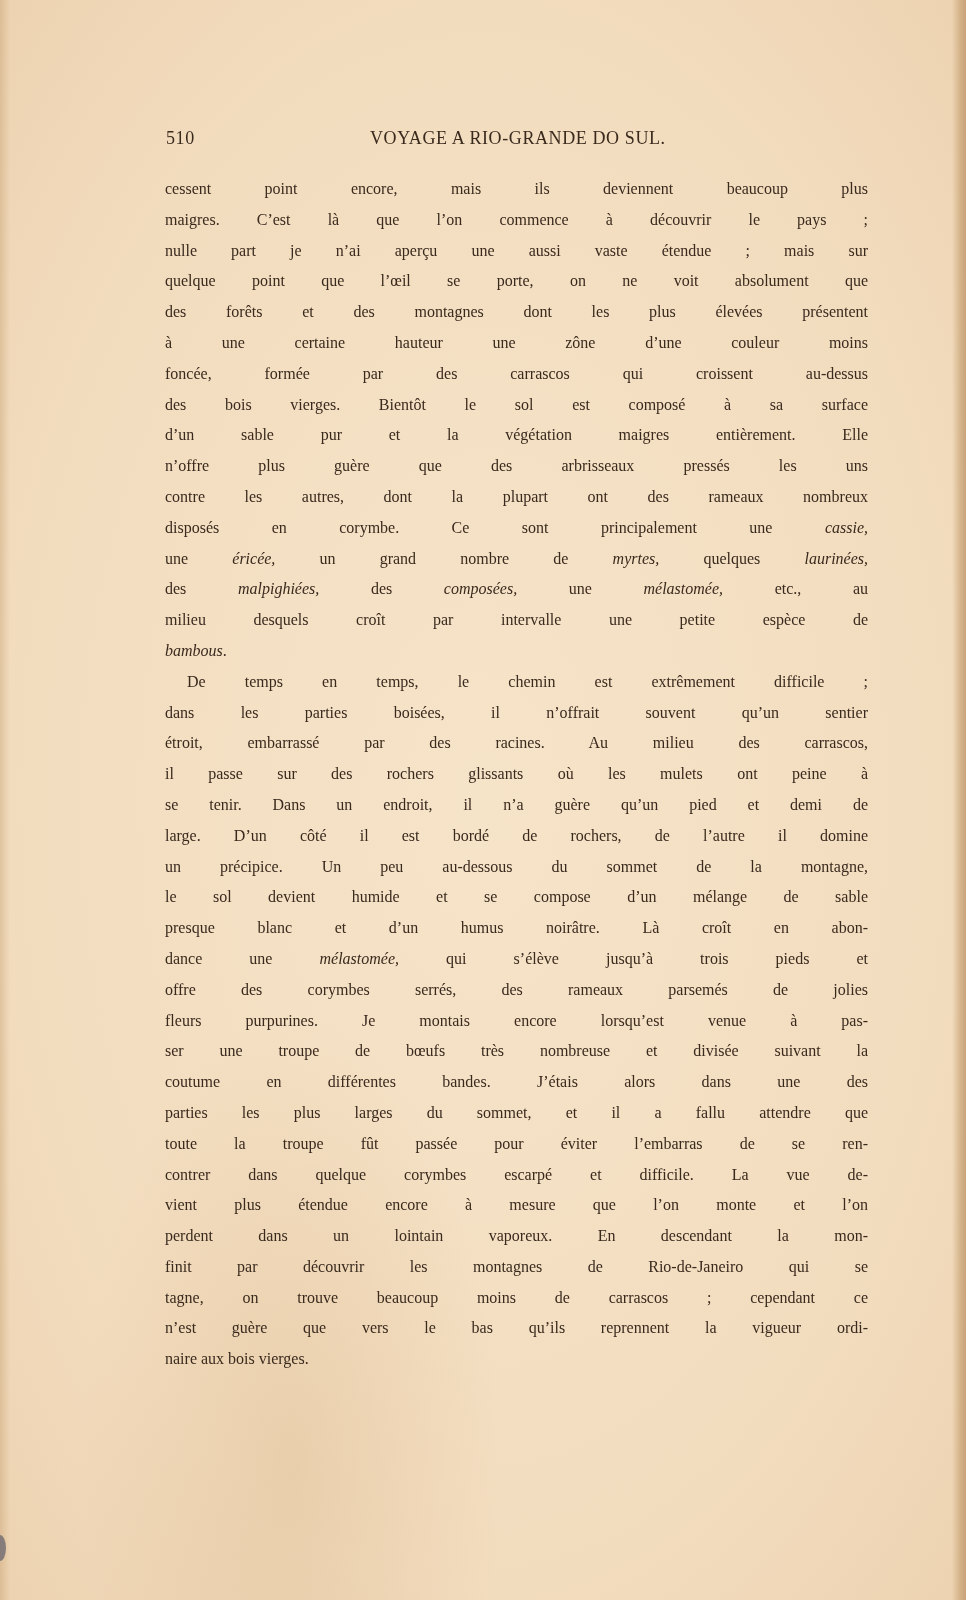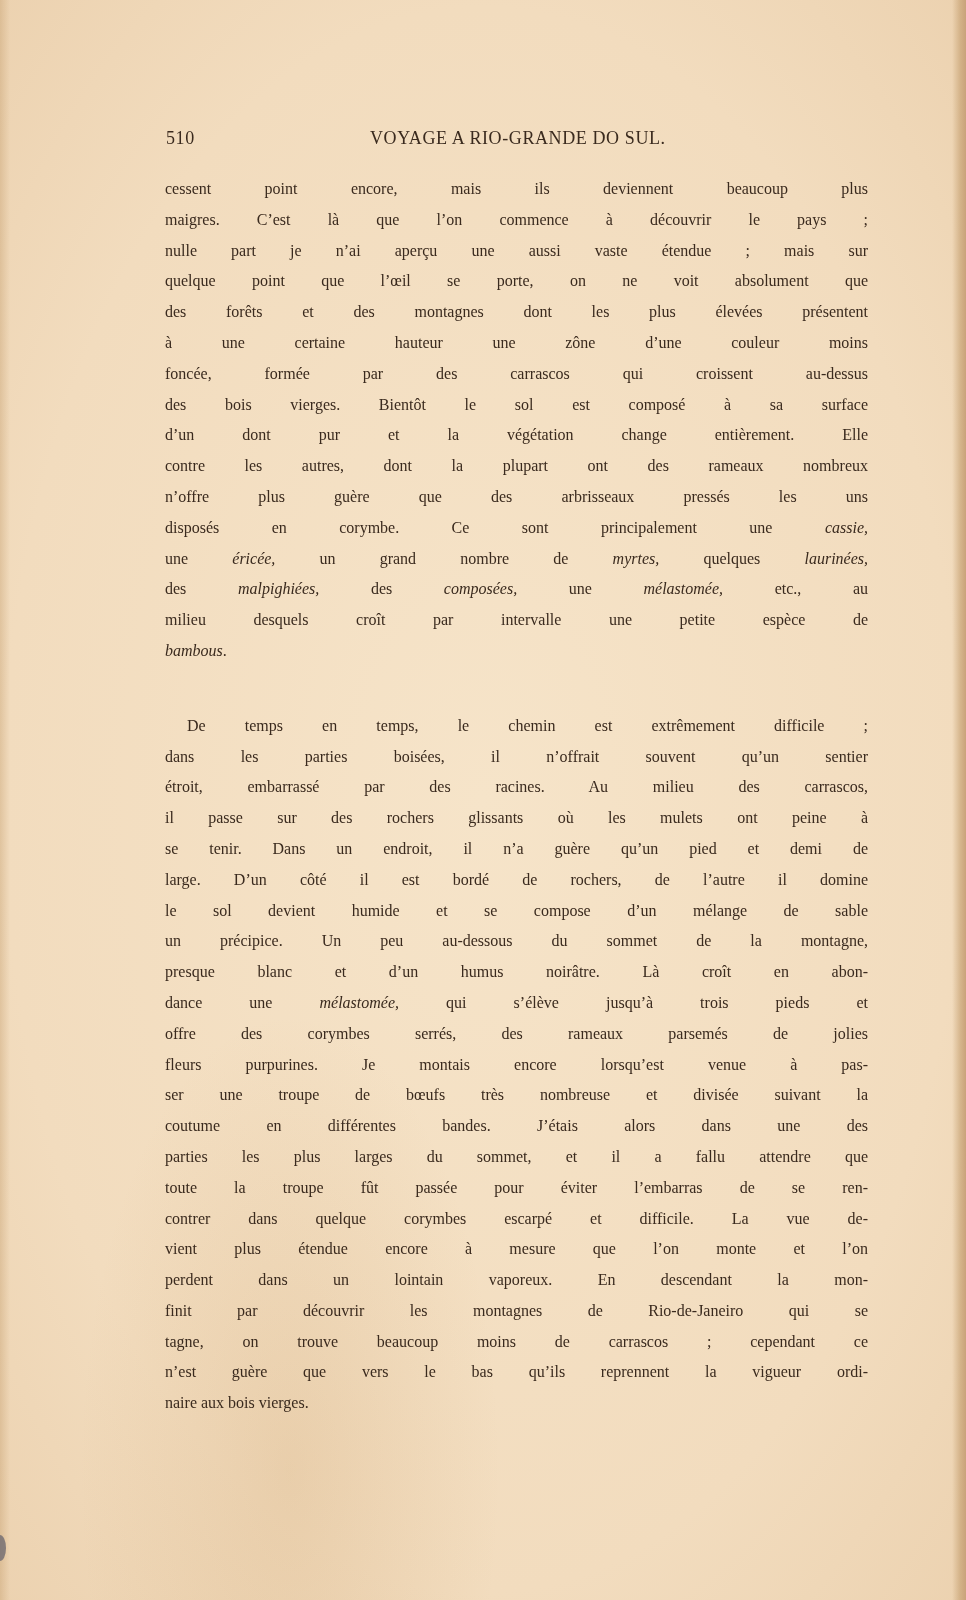--- a/index.html
+++ b/index.html
@@ -84,21 +84,20 @@
       height: 30.8px;
       white-space: nowrap;
       text-align: justify;
       text-align-last: justify;
     }
     .line.last {
       text-align-last: left;
     }
     .line.indent {
       padding-left: 22px;
-      margin-top: 44px;
     }
     .it {
       font-style: italic;
       margin-top: 44px;
     }
   </style>
 </head>
 <body>
 
 <div class="page">
@@ -115,39 +114,39 @@
 
     <div>
       <span class="line">cessent point encore, mais ils deviennent beaucoup plus</span>
       <span class="line">maigres. C’est là que l’on commence à découvrir le pays ;</span>
       <span class="line">nulle part je n’ai aperçu une aussi vaste étendue ; mais sur</span>
       <span class="line">quelque point que l’œil se porte, on ne voit absolument que</span>
       <span class="line">des forêts et des montagnes dont les plus élevées présentent</span>
       <span class="line">à une certaine hauteur une zône d’une couleur moins</span>
       <span class="line">foncée, formée par des carrascos qui croissent au-dessus</span>
       <span class="line">des bois vierges. Bientôt le sol est composé à sa surface</span>
-      <span class="line">d’un dont pur et la végétation change entièrement. Elle</span>
+      <span class="line">d’un sable pur et la végétation maigres entièrement. Elle</span>
+      <span class="line">n’offre plus guère que des arbrisseaux pressés les uns</span>
       <span class="line">contre les autres, dont la plupart ont des rameaux nombreux</span>
-      <span class="line">n’offre plus guère que des arbrisseaux pressés les uns</span>
       <span class="line"><span>disposés en corymbe. Ce sont principalement une </span><span class="it">cassie,</span></span>
       <span class="line"><span>une </span><span class="it">éricée,</span><span style="white-space:pre"> un grand nombre de </span><span class="it">myrtes,</span><span style="white-space:pre"> quelques </span><span class="it">laurinées,</span></span>
       <span class="line"><span>des </span><span class="it">malpighiées,</span><span style="white-space:pre"> des </span><span class="it">composées,</span><span style="white-space:pre"> une </span><span class="it">mélastomée,</span><span style="white-space:pre"> etc., au</span></span>
       <span class="line">milieu desquels croît par intervalle une petite espèce de</span>
       <span class="line last"><span class="it">bambous</span><span>.</span></span>
     </div>
 
     <div>
       <span class="line indent">De temps en temps, le chemin est extrêmement difficile ;</span>
       <span class="line">dans les parties boisées, il n’offrait souvent qu’un sentier</span>
       <span class="line">étroit, embarrassé par des racines. Au milieu des carrascos,</span>
       <span class="line">il passe sur des rochers glissants où les mulets ont peine à</span>
       <span class="line">se tenir. Dans un endroit, il n’a guère qu’un pied et demi de</span>
       <span class="line">large. D’un côté il est bordé de rochers, de l’autre il domine</span>
+      <span class="line">un précipice. Un peu au-dessous du sommet de la montagne,</span>
       <span class="line">le sol devient humide et se compose d’un mélange de sable</span>
-      <span class="line">un précipice. Un peu au-dessous du sommet de la montagne,</span>
       <span class="line">presque blanc et d’un humus noirâtre. Là croît en abon-</span>
       <span class="line"><span style="white-space:pre">dance une </span><span class="it">mélastomée,</span><span style="white-space:pre"> qui s’élève jusqu’à trois pieds et</span></span>
       <span class="line">offre des corymbes serrés, des rameaux parsemés de jolies</span>
       <span class="line">fleurs purpurines. Je montais encore lorsqu’est venue à pas-</span>
       <span class="line">ser une troupe de bœufs très nombreuse et divisée suivant la</span>
       <span class="line">coutume en différentes bandes. J’étais alors dans une des</span>
       <span class="line">parties les plus larges du sommet, et il a fallu attendre que</span>
       <span class="line">toute la troupe fût passée pour éviter l’embarras de se ren-</span>
       <span class="line">contrer dans quelque corymbes escarpé et difficile. La vue de-</span>
       <span class="line">vient plus étendue encore à mesure que l’on monte et l’on</span>

